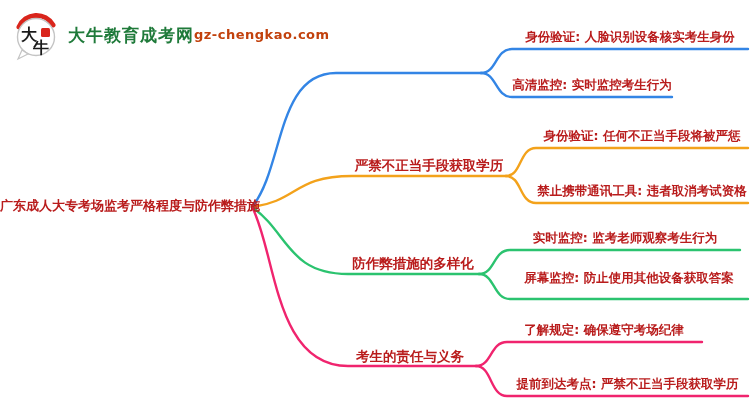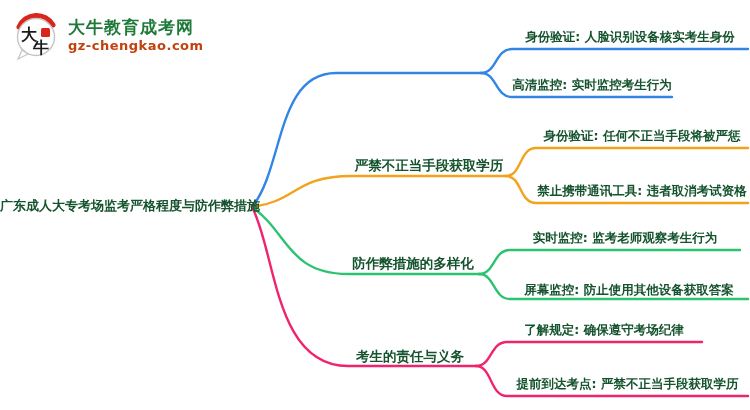--- a/index.html
+++ b/index.html
@@ -17,21 +17,21 @@
   
   .logo {
     position: absolute;
     left: 12px;
     top: 10px;
     display: flex;
     align-items: center;
     gap: 8px;
   }
   .logo-icon { width: 48px; height: 52px; display: block; }
-  .logo-text { display: flex; flex-direction: column; line-height: 1.15; justify-content: space-between; }
+  .logo-text { display: flex; flex-direction: row; line-height: 1.15; justify-content: space-between; }
   .logo-title {
     font-size: 17px;
     font-weight: 700;
     letter-spacing: 1px;
   }
   .logo-domain {
     font-size: 13px;
     font-weight: 700;
     letter-spacing: 0.5px;
     margin-top: 2px;
@@ -39,21 +39,21 @@
 
   
   .map-svg { position: absolute; left: 0; top: 0; z-index: 0; }
   .map-svg path { fill: none; stroke-width: 2.4; stroke-linecap: round; }
 
   .node {
     position: absolute;
     z-index: 1;
     white-space: nowrap;
     text-align: center;
-    color: #14532d;
+    color: #b91c1c;
     font-weight: 700;
     line-height: 20px;
     height: 20px;
   }
   .node.root  { font-size: 13px; }
   .node.topic { font-size: 13.5px; }
   .node.child { font-size: 12.5px; }
 </style>
 </head>
 <body>
@@ -98,19 +98,19 @@
 
   <div class="node child" style="left:510px; top:27px; width:240px;">身份验证: 人脸识别设备核实考生身份</div>
   <div class="node child" style="left:510px; top:75px; width:164px;">高清监控: 实时监控考生行为</div>
 
   <div class="node topic" style="left:350px; top:155px; width:158px;">严禁不正当手段获取学历</div>
   <div class="node child" style="left:534px; top:126px; width:216px;">身份验证: 任何不正当手段将被严惩</div>
   <div class="node topic" style="left:346px; top:253px; width:134px;">防作弊措施的多样化</div>
 
   <div class="node child" style="left:534px; top:181px; width:216px;">禁止携带通讯工具: 违者取消考试资格</div>
   <div class="node child" style="left:508px; top:228px; width:234px;">实时监控: 监考老师观察考生行为</div>
-  <div class="node child" style="left:508px; top:280px; width:242px;">屏幕监控: 防止使用其他设备获取答案</div>
+  <div class="node child" style="left:508px; top:268px; width:242px;">屏幕监控: 防止使用其他设备获取答案</div>
 
   <div class="node topic" style="left:344px; top:346px; width:132px;">考生的责任与义务</div>
   <div class="node child" style="left:505px; top:320px; width:198px;">了解规定: 确保遵守考场纪律</div>
   <div class="node child" style="left:505px; top:374px; width:245px;">提前到达考点: 严禁不正当手段获取学历</div>
 
 </div>
 
 </body></html>

